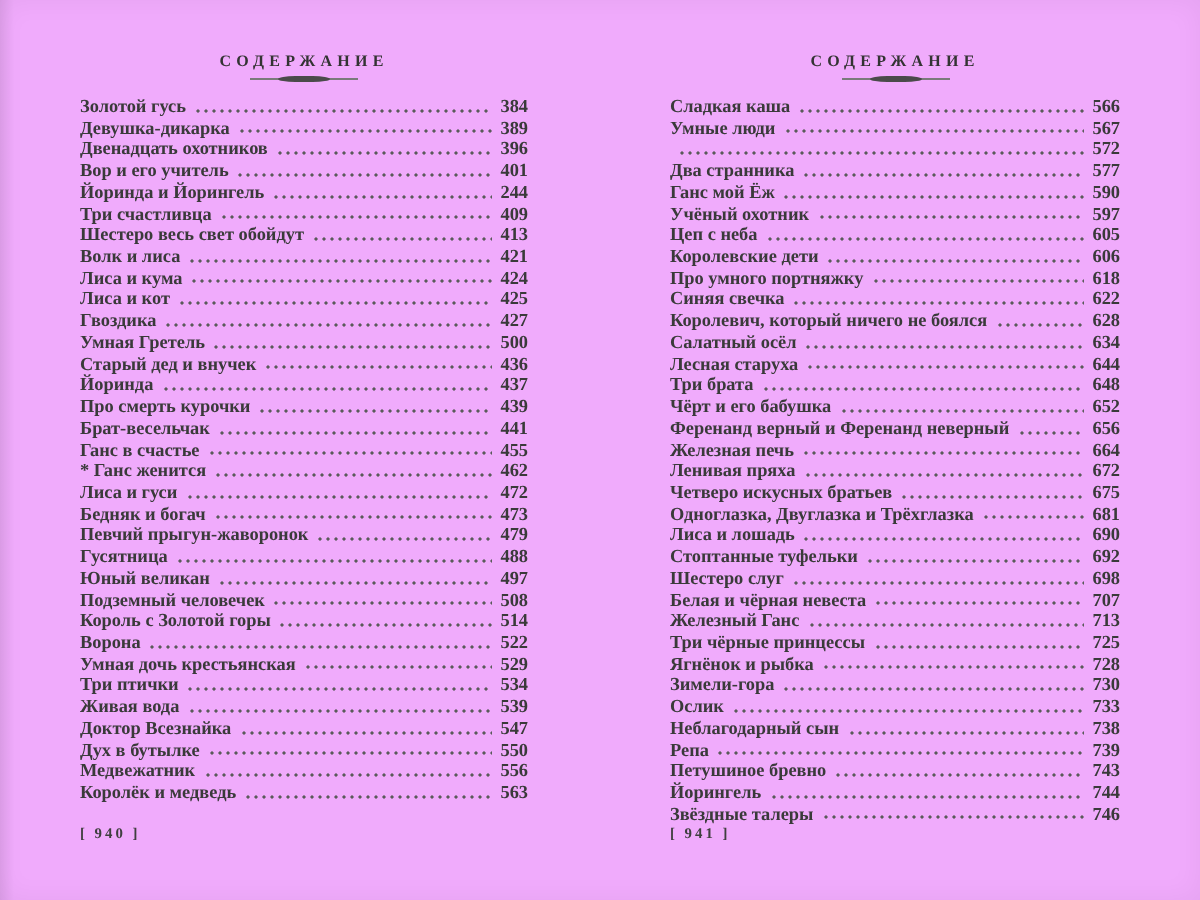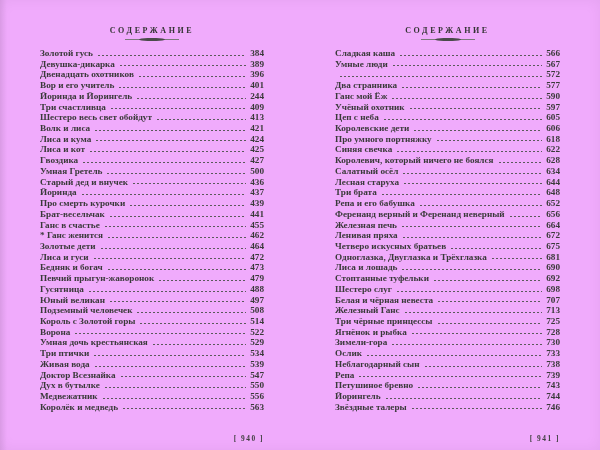--- a/index.html
+++ b/index.html
@@ -86,26 +86,25 @@
   }
   .n {
     flex: 0 0 auto;
     text-align: right;
     min-width: 15px;
   }
   .folio {
     position: absolute;
     top: 412px;
     left: 0; right: 0;
-    text-align: right;
+    text-align: left;
     font-size: 7.4px;
     font-weight: bold;
     letter-spacing: 1.5px;
     color: #3f3f3f;
-    margin-top: 22px;
   }
 </style>
 </head>
 <body>
 
 <div class="spread">
 
   <section class="page left">
     <h1 class="page-header">СОДЕРЖАНИЕ</h1>
     <div class="ornament"></div>
@@ -211,25 +210,20 @@
     <span class="dots"></span>
     <span class="n">455</span>
   </li>
 
   <li>
     <span class="t">* Ганс женится</span>
     <span class="dots"></span>
     <span class="n">462</span>
   </li>
 
-  <li>
-    <span class="t">Золотые дети</span>
-    <span class="dots"></span>
-    <span class="n">464</span>
-  </li>
 
   <li>
     <span class="t">Лиса и гуси</span>
     <span class="dots"></span>
     <span class="n">472</span>
   </li>
 
   <li>
     <span class="t">Бедняк и богач</span>
     <span class="dots"></span>
@@ -398,21 +392,21 @@
     <span class="n">644</span>
   </li>
 
   <li>
     <span class="t">Три брата</span>
     <span class="dots"></span>
     <span class="n">648</span>
   </li>
 
   <li>
-    <span class="t">Репа и его бабушка</span>
+    <span class="t">Чёрт и его бабушка</span>
     <span class="dots"></span>
     <span class="n">652</span>
   </li>
 
   <li>
     <span class="t">Ференанд верный и Ференанд неверный</span>
     <span class="dots"></span>
     <span class="n">656</span>
   </li>
 

